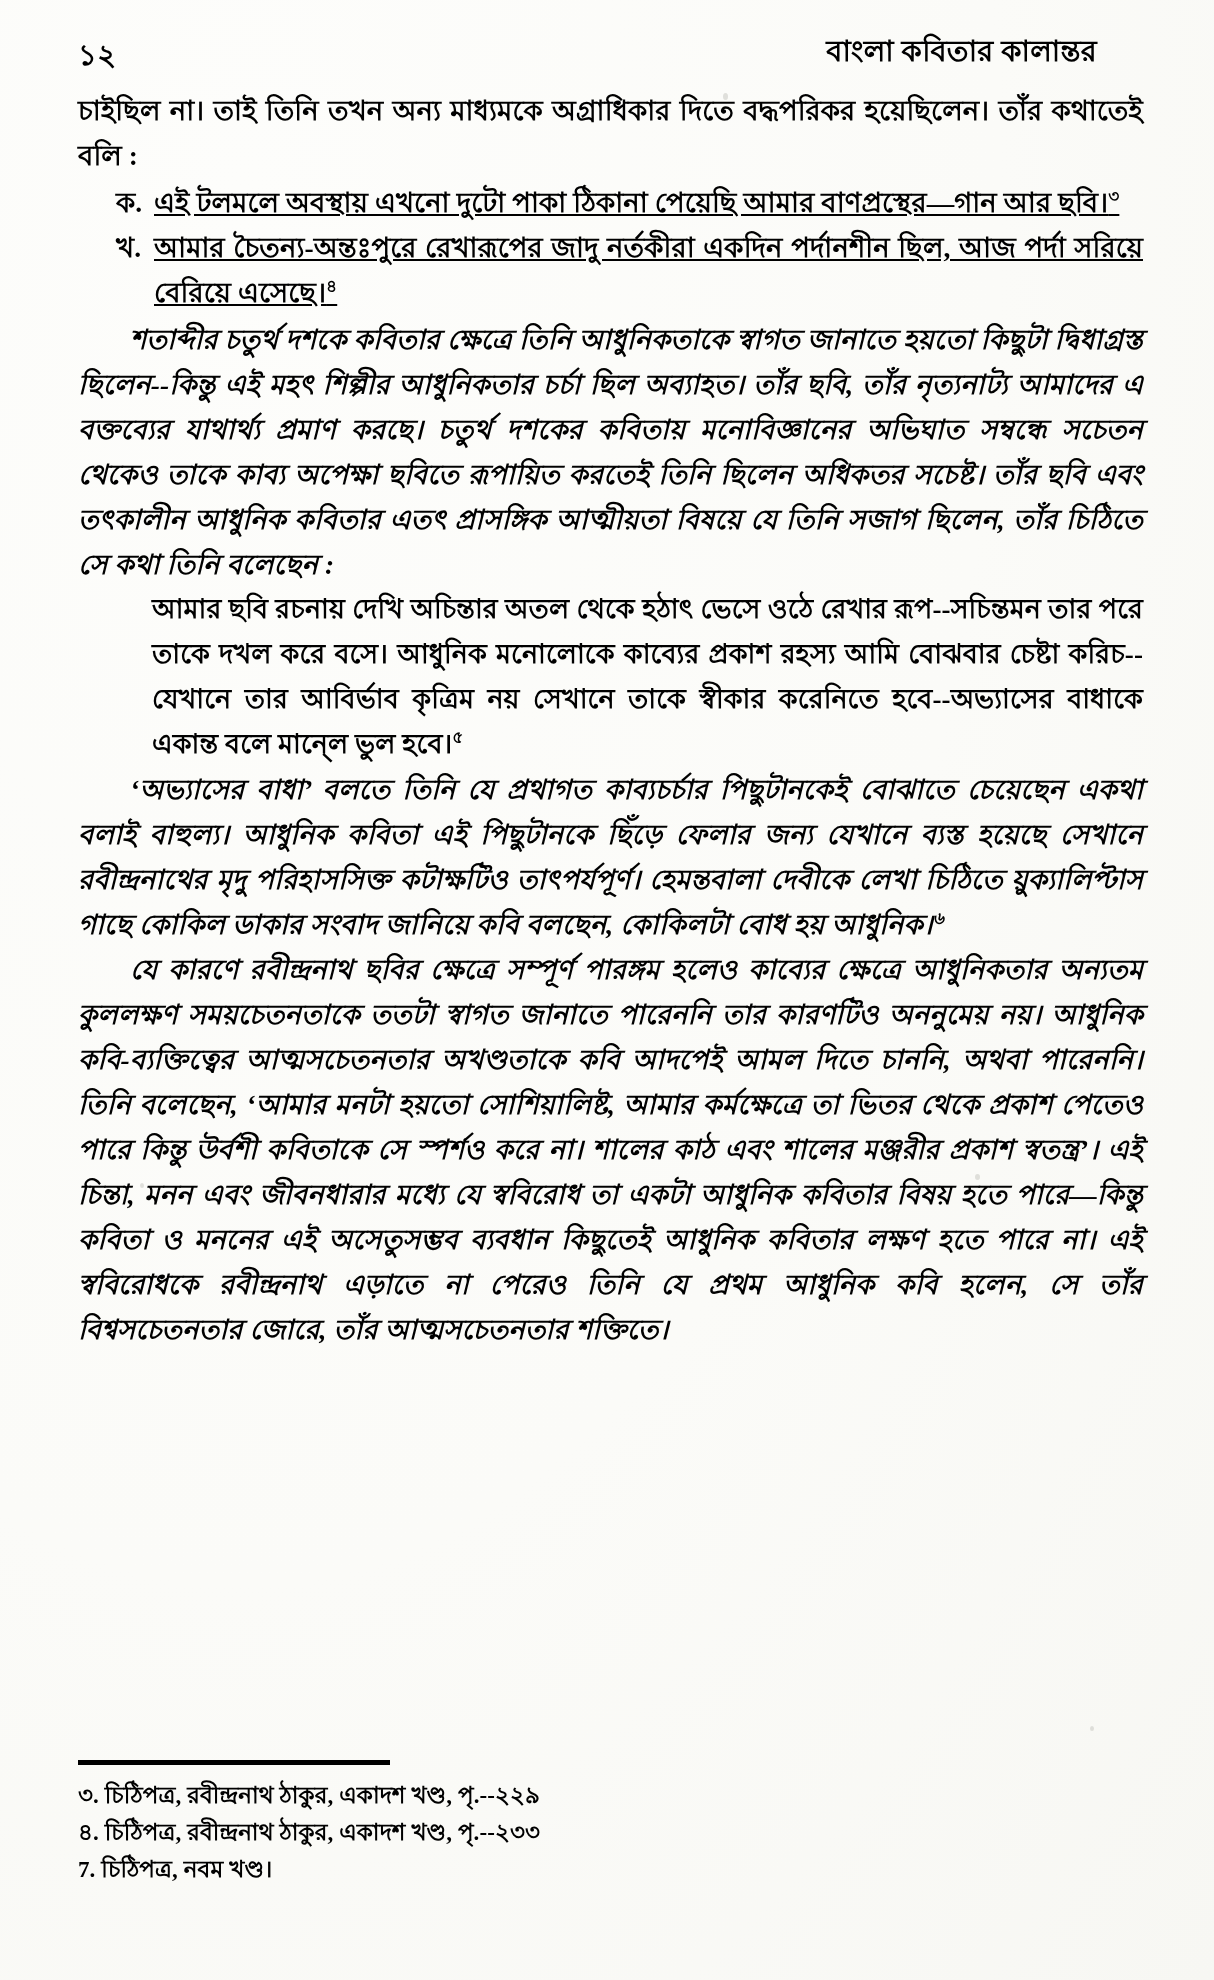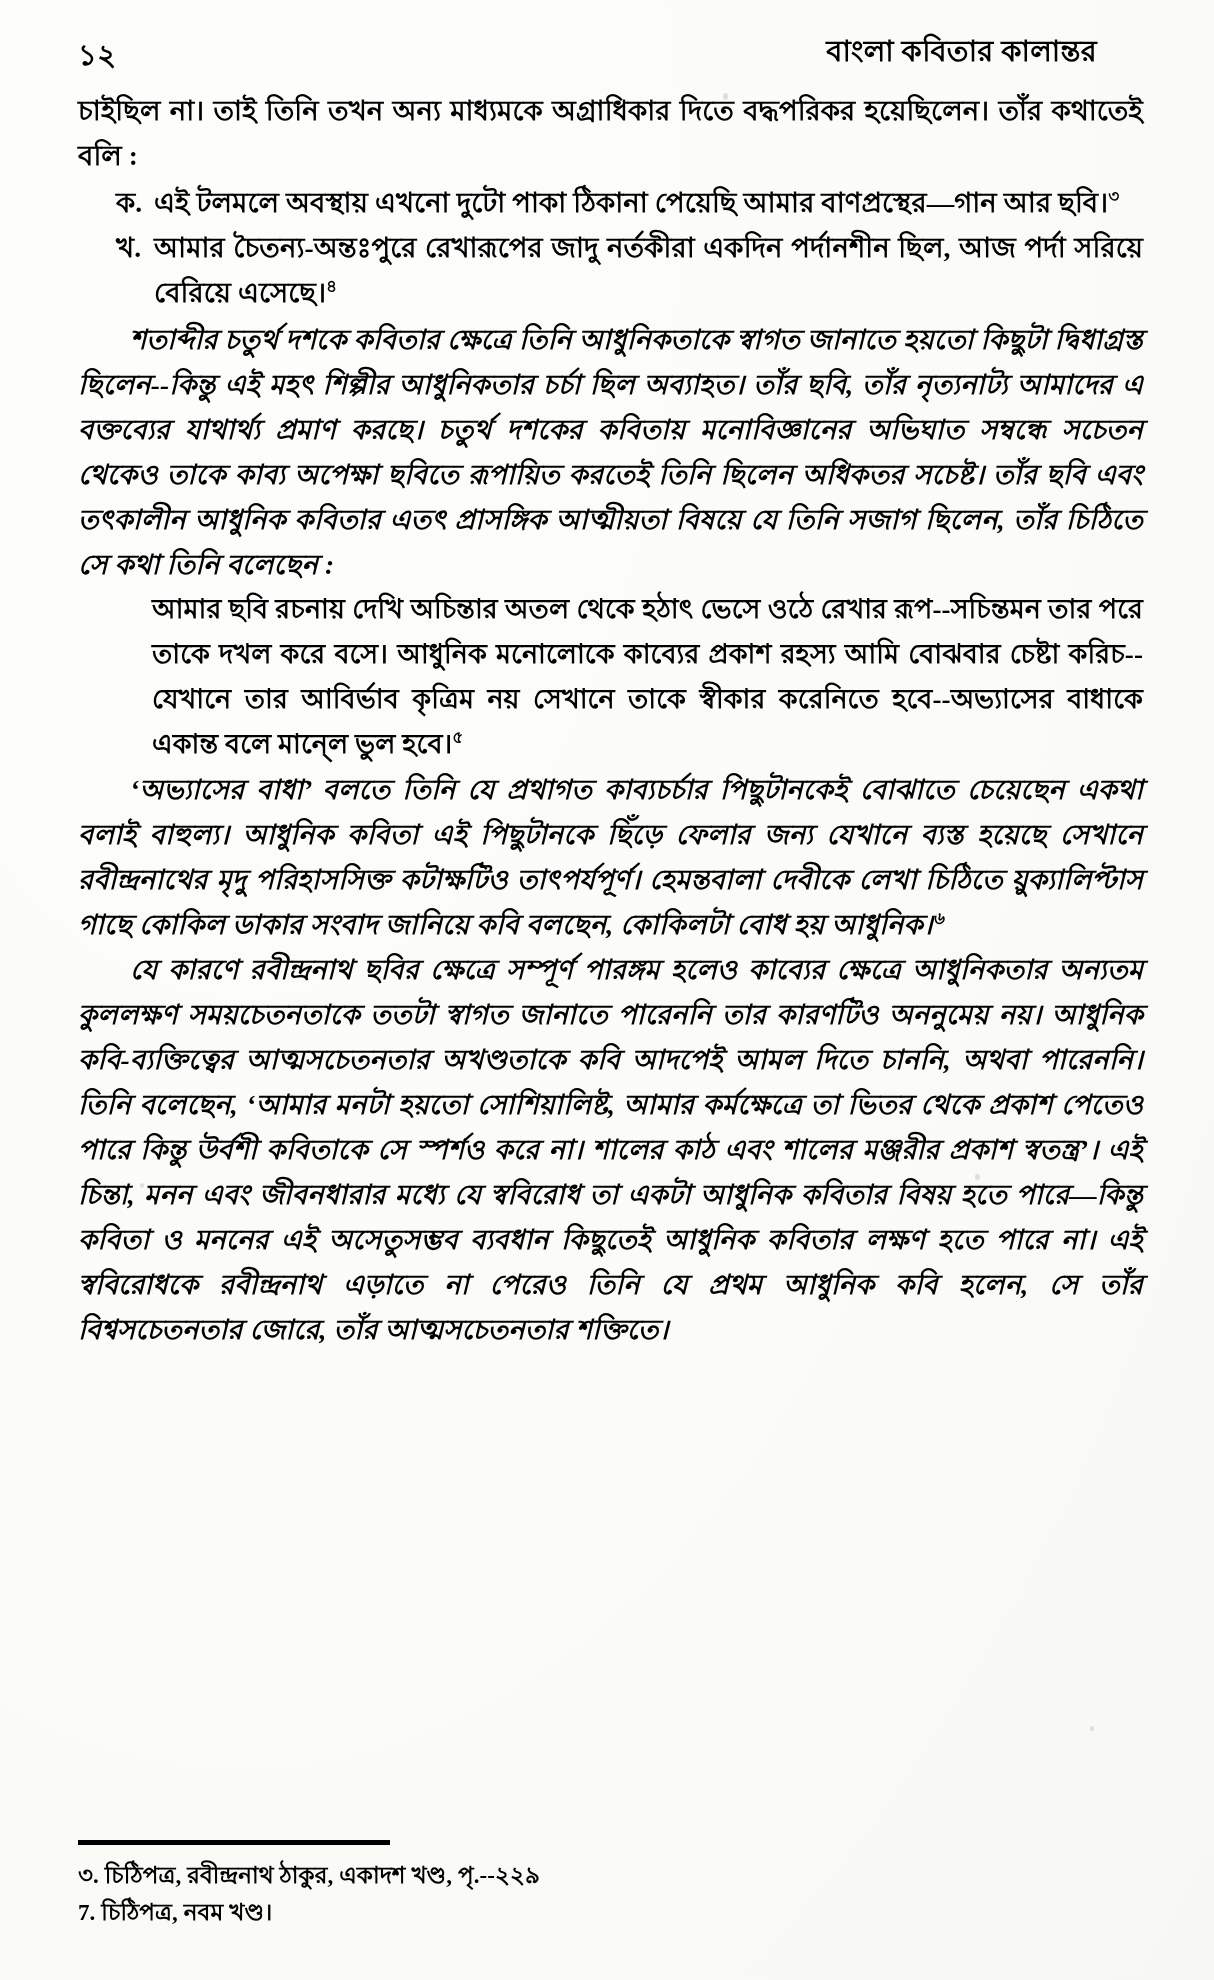--- a/index.html
+++ b/index.html
@@ -97,20 +97,21 @@
     font-weight: 700;
     font-size: 27.5px;
     line-height: 45px;
   }
   .lettered-item .item-text {
     flex: 1 1 auto;
     text-align: justify;
     font-size: 27.5px;
     line-height: 45px;
     font-weight: 700;
+    text-decoration: underline;
   }
 
   
   .extract {
     margin: 0 0 0 74px;
     font-size: 27px;
     line-height: 45px;
     text-align: justify;
     font-weight: 700;
   }
@@ -119,21 +120,21 @@
     font-size: 17px;
     line-height: 0;
     vertical-align: super;
     font-weight: 700;
   }
 
   
   .footnote-area {
     position: absolute;
     left: 78px;
-    top: 1840px;
+    top: 1760px;
     width: 1065px;
   }
   .footnote-rule {
     width: 312px;
     height: 5px;
     background: #000000;
     margin: 0 0 12px 0;
   }
   .footnote {
     font-size: 23px;
@@ -187,20 +188,21 @@
       <p class="para indent-first"><span>‘অভ্যাসের বাধা’ বলতে তিনি যে প্রথাগত কাব্যচর্চার পিছুটানকেই বোঝাতে চেয়েছেন একথা বলাই বাহুল্য। আধুনিক কবিতা এই পিছুটানকে ছিঁড়ে ফেলার জন্য যেখানে ব্যস্ত হয়েছে সেখানে রবীন্দ্রনাথের মৃদু পরিহাসসিক্ত কটাক্ষটিও তাৎপর্যপূর্ণ। হেমন্তবালা দেবীকে লেখা চিঠিতে য়ুক্যালিপ্টাস গাছে কোকিল ডাকার সংবাদ জানিয়ে কবি বলছেন, কোকিলটা বোধ হয় আধুনিক।</span><sup class="fn">৬</sup></p>
 
       <p class="para indent-first">যে কারণে রবীন্দ্রনাথ ছবির ক্ষেত্রে সম্পূর্ণ পারঙ্গম হলেও কাব্যের ক্ষেত্রে আধুনিকতার অন্যতম কুললক্ষণ সময়চেতনতাকে ততটা স্বাগত জানাতে পারেননি তার কারণটিও অননুমেয় নয়। আধুনিক কবি-ব্যক্তিত্বের আত্মসচেতনতার অখণ্ডতাকে কবি আদপেই আমল দিতে চাননি, অথবা পারেননি। তিনি বলেছেন, ‘আমার মনটা হয়তো সোশিয়ালিষ্ট, আমার কর্মক্ষেত্রে তা ভিতর থেকে প্রকাশ পেতেও পারে কিন্তু উর্বশী কবিতাকে সে স্পর্শও করে না। শালের কাঠ এবং শালের মঞ্জরীর প্রকাশ স্বতন্ত্র’। এই চিন্তা, মনন এবং জীবনধারার মধ্যে যে স্ববিরোধ তা একটা আধুনিক কবিতার বিষয় হতে পারে—কিন্তু কবিতা ও মননের এই অসেতুসম্ভব ব্যবধান কিছুতেই আধুনিক কবিতার লক্ষণ হতে পারে না। এই স্ববিরোধকে রবীন্দ্রনাথ এড়াতে না পেরেও তিনি যে প্রথম আধুনিক কবি হলেন, সে তাঁর বিশ্বসচেতনতার জোরে, তাঁর আত্মসচেতনতার শক্তিতে।</p>
 
     </div>
   </div>
 
   <div class="footnote-area">
     <div class="footnote-rule"></div>
     <p class="footnote">৩. চিঠিপত্র, রবীন্দ্রনাথ ঠাকুর, একাদশ খণ্ড, পৃ.--২২৯</p>
+    <p class="footnote">৪. চিঠিপত্র, রবীন্দ্রনাথ ঠাকুর, একাদশ খণ্ড, পৃ.--২৩৩</p>
     <p class="footnote">7. চিঠিপত্র, নবম খণ্ড।</p>
   </div>
 
   <div class="speckle" style="left:723px;top:93px;width:5px;height:7px;"></div>
   <div class="speckle" style="left:975px;top:1174px;width:5px;height:6px;"></div>
   <div class="speckle" style="left:140px;top:1183px;width:4px;height:5px;"></div>
   <div class="speckle" style="left:1090px;top:1726px;width:4px;height:5px;"></div>
 
 </div>
 

